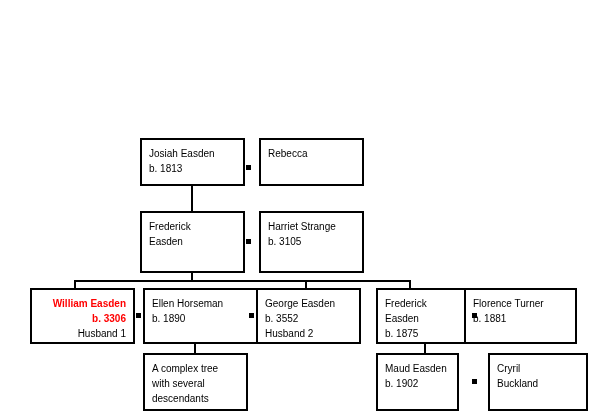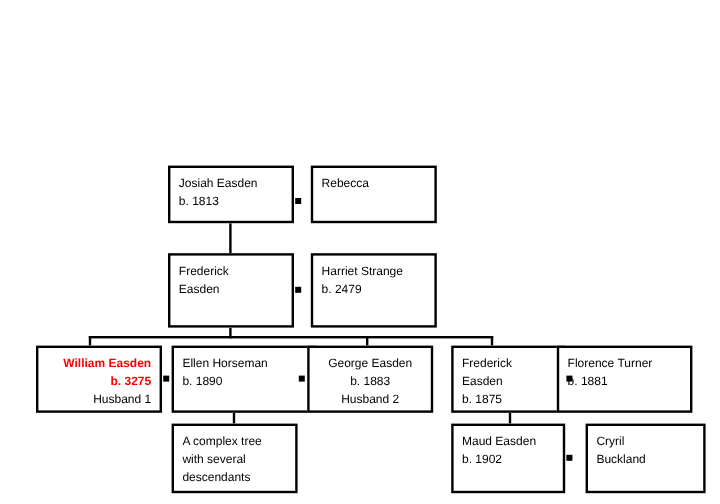--- a/index.html
+++ b/index.html
@@ -79,49 +79,49 @@
 
   <div class="node" style="left:140px; top:211px; width:105px; height:62px;">
     <span class="line">Frederick</span>
     <span class="line">Easden</span>
   </div>
 
   <div class="marriage-dot" style="left:246px; top:239px;"></div>
 
   <div class="node" style="left:259px; top:211px; width:105px; height:62px;">
     <span class="line">Harriet Strange</span>
-    <span class="line">b. 2479</span>
+    <span class="line">b. 3105</span>
   </div>
 
   <div class="connector" style="left:191px; top:273px; width:2px; height:9px;"></div>
 
   <div class="connector" style="left:74px; top:280px; width:337px; height:2px;"></div>
 
   <div class="connector" style="left:74px; top:280px; width:2px; height:8px;"></div>
   <div class="connector" style="left:305px; top:280px; width:2px; height:8px;"></div>
   <div class="connector" style="left:409px; top:280px; width:2px; height:8px;"></div>
 
   <div class="node highlight" style="left:30px; top:288px; width:105px; height:56px;">
     <span class="line">William Easden</span>
-    <span class="line">b. 3275</span>
+    <span class="line">b. 3306</span>
     <span class="line plain">Husband 1</span>
   </div>
 
   <div class="marriage-dot" style="left:136px; top:313px;"></div>
 
   <div class="node" style="left:143px; top:288px; width:121px; height:56px;">
     <span class="line">Ellen Horseman</span>
     <span class="line">b. 1890</span>
   </div>
 
   <div class="marriage-dot" style="left:249px; top:313px;"></div>
 
-  <div class="node" style="left:256px; top:288px; width:105px; height:56px;text-align:center;">
+  <div class="node" style="left:256px; top:288px; width:105px; height:56px;">
     <span class="line">George Easden</span>
-    <span class="line">b. 1883</span>
+    <span class="line">b. 3552</span>
     <span class="line">Husband 2</span>
   </div>
 
   <div class="node" style="left:376px; top:288px; width:95px; height:56px;">
     <span class="line">Frederick</span>
     <span class="line">Easden</span>
     <span class="line">b. 1875</span>
   </div>
 
   <div class="marriage-dot" style="left:472px; top:313px;"></div>
@@ -134,21 +134,21 @@
   <div class="connector" style="left:194px; top:344px; width:2px; height:9px;"></div>
 
   <div class="connector" style="left:424px; top:344px; width:2px; height:9px;"></div>
 
   <div class="node wrap" style="left:143px; top:353px; width:105px; height:58px;">
     <span class="line">A complex tree</span>
     <span class="line">with several</span>
     <span class="line">descendants</span>
   </div>
 
-  <div class="node" style="left:376px; top:353px; width:95px; height:58px;">
+  <div class="node" style="left:376px; top:353px; width:83px; height:58px;">
     <span class="line">Maud Easden</span>
     <span class="line">b. 1902</span>
   </div>
 
   <div class="marriage-dot" style="left:472px; top:379px;"></div>
 
   <div class="node" style="left:488px; top:353px; width:100px; height:58px;">
     <span class="line">Cryril</span>
     <span class="line">Buckland</span>
   </div>

